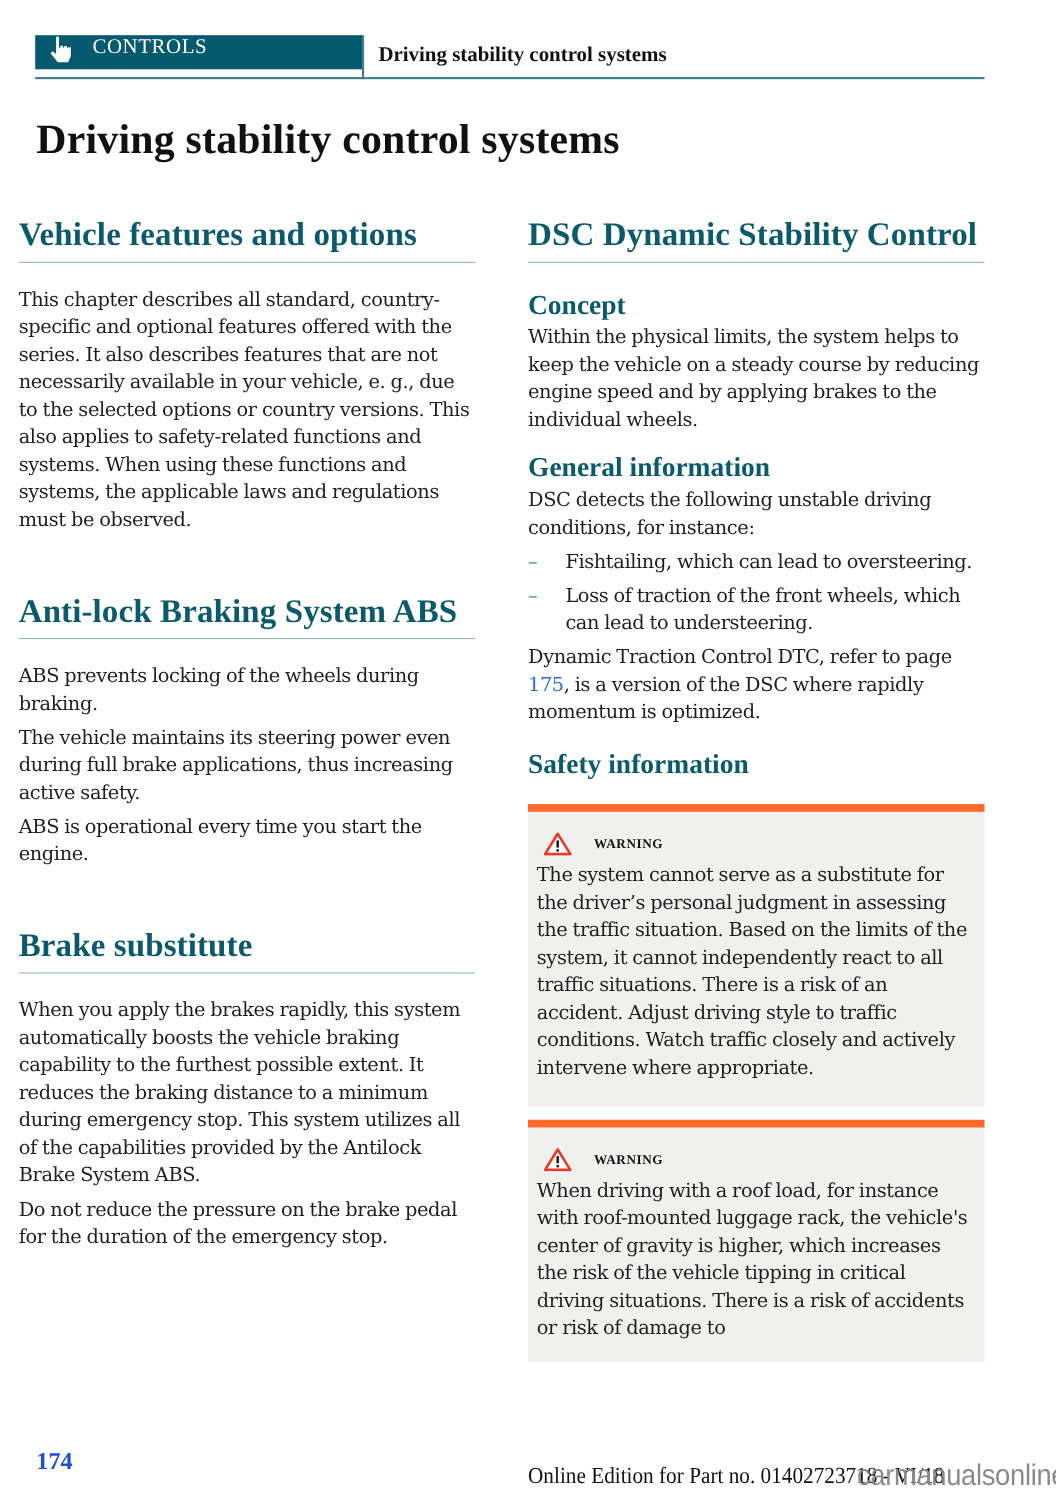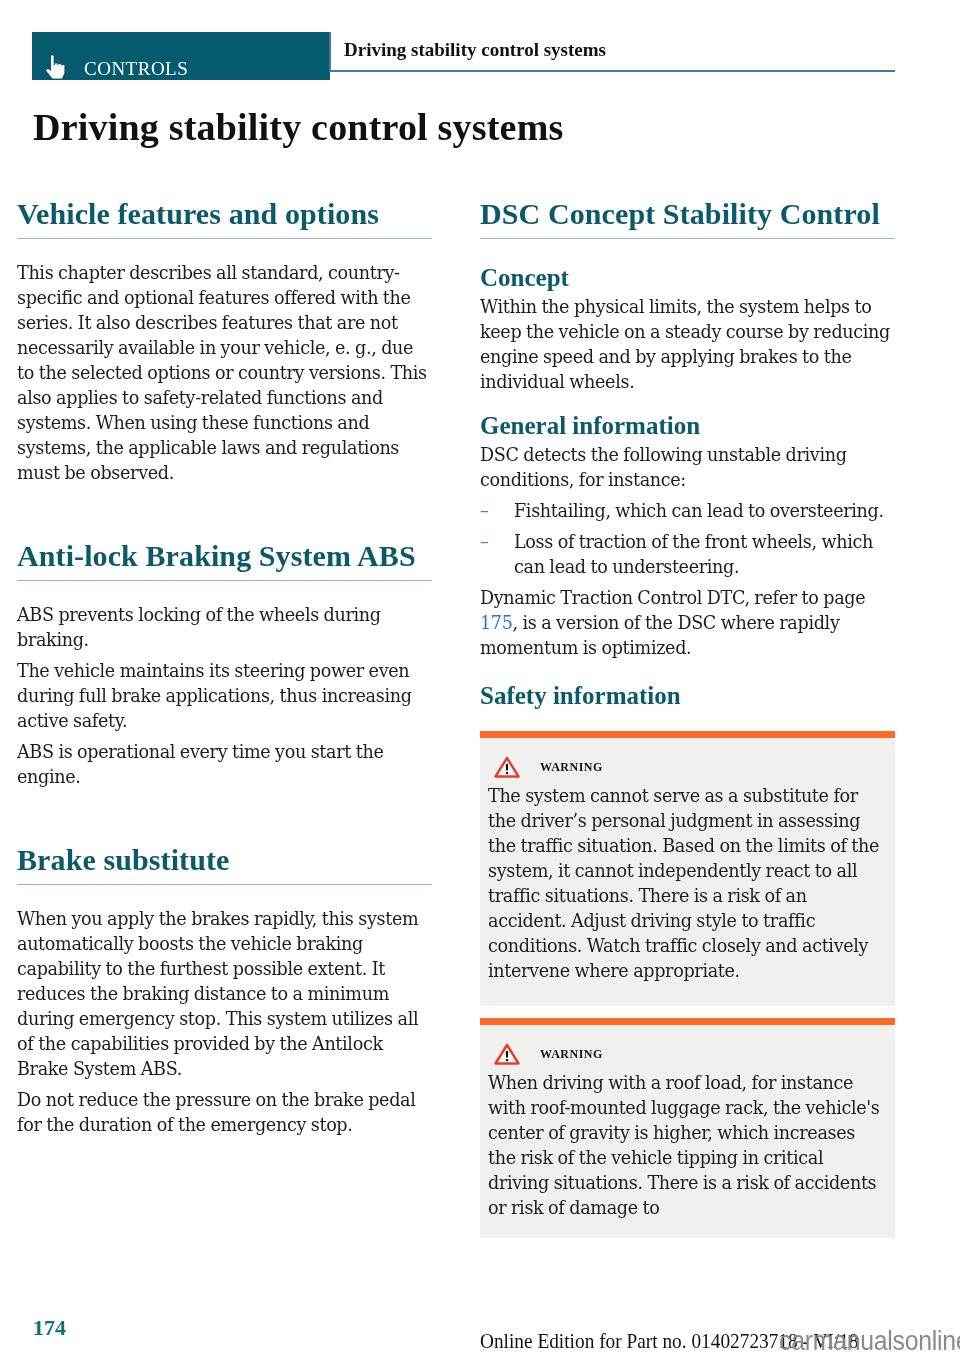--- a/index.html
+++ b/index.html
@@ -1,21 +1,21 @@
 <!DOCTYPE html>
 <html><head>
 <meta charset="utf-8">
 <style>
   * { box-sizing: border-box; margin: 0; padding: 0; }
   html, body { width: 960px; height: 1362px; background: #ffffff; overflow: hidden; }
   body { position: relative; font-family: "DejaVu Serif", "Liberation Serif", serif; color: #1a1a1a; }
 
   
   .hdr { position: absolute; left: 32px; top: 32px; width: 863px; height: 40px; border-bottom: 2px solid #3f7f8f; }
-  .hdr-tab { position: absolute; left: 0; top: 0; width: 298px; height: 48px; background: #055a6e; color: #fff; display: flex; align-items: flex-end; }
+  .hdr-tab { position: absolute; left: 0; top: 0; width: 298px; height: 31px; background: #055a6e; color: #fff; display: flex; align-items: flex-start; }
   .hdr-tab .hand { width: 22px; height: 26px; margin-left: 12px; margin-right: 18px; }
   .hdr-tab .label { font-family: "Liberation Serif", serif; font-size: 19px; letter-spacing: 0.5px; color: #fff; }
   .hdr-title { position: absolute; left: 312px; top: 7px; font-family: "Liberation Serif", serif; font-weight: bold; font-size: 19px; color: #111; }
   .hdr-sep { position: absolute; left: 297px; top: 0; width: 2px; height: 40px; background: #3f7f8f; }
 
   .page-title { position: absolute; left: 33px; top: 105px; font-family: "Liberation Serif", serif; font-weight: bold; font-size: 38px; color: #111; letter-spacing: 0.2px; }
 
   .col { position: absolute; width: 415px; }
   .col-left { left: 17px; top: 192px; }
   .col-right { left: 480px; top: 192px; }
@@ -29,21 +29,21 @@
   ul.dash { list-style: none; }
   ul.dash li { position: relative; padding-left: 34px; font-family: "DejaVu Serif", serif; font-size: 17.6px; line-height: 25px; color: #1d1d1d; letter-spacing: -0.35px; word-spacing: -0.5px; margin-bottom: 6px; }
   ul.dash li .dash-mark { position: absolute; left: 0; top: 0; color: #4a8aa0; }
 
   .warn { background: #f0f0ef; border-top: 7px solid #ff6a2b; padding: 18px 8px 22px 8px; }
   .warn-head { display: flex; align-items: center; margin-bottom: 6px; }
   .warn-head svg { width: 26px; height: 22px; margin-left: 6px; margin-right: 20px; }
   .warn-head .wlabel { font-family: "Liberation Serif", serif; font-weight: bold; font-size: 12px; color: #111; letter-spacing: 0.5px; }
   .warn p.body { font-size: 17.6px; }
 
-  .footer-page { position: absolute; left: 33px; top: 1315px; font-family: "Liberation Serif", serif; font-weight: bold; font-size: 22px; color: #0f766e; }
+  .footer-page { position: absolute; left: 33px; top: 1315px; font-family: "Liberation Serif", serif; font-weight: bold; font-size: 22px; color: #1d4ed8; }
   .footer-edition { position: absolute; left: 480px; top: 1329px; font-family: "Liberation Serif", serif; font-size: 21px; color: #111; transform: scaleX(0.92); transform-origin: left; }
   .watermark { position: absolute; left: 779px; top: 1326px; font-family: "Liberation Sans", sans-serif; font-size: 27px; color: #8a8a8a; letter-spacing: -0.3px; transform: scaleX(0.92); transform-origin: left; }
 </style>
 </head>
 <body>
 
 <div class="hdr">
   <div class="hdr-tab">
     <svg class="hand" viewBox="0 0 22 26">
       <path d="M7 1.5 h2.6 v10 l1.2-0.2 v-1.8 h2.4 v1.6 l1.2 0 v-1.2 h2.4 v1.6 l1.2 0 v-0.6 h2.4 V19 l-2.4 5.5 H8.5 L2 16.5 l1.8-1.8 L7 17 Z" fill="#ffffff"></path>
@@ -80,21 +80,21 @@
   <section>
     <h2 class="sec">Brake substitute</h2>
     <div style="height:22px"></div>
     <p class="body">When you apply the brakes rapidly, this system automatically boosts the vehicle braking capability to the furthest possible extent. It reduces the braking distance to a minimum during emergency stop. This system utilizes all of the capabilities provided by the Antilock Brake System ABS.</p>
     <div class="gap-s"></div>
     <p class="body">Do not reduce the pressure on the brake pedal for the duration of the emergency stop.</p>
   </section>
 </div>
 
 <div class="col col-right">
-  <h2 class="sec">DSC Concept Stability Control</h2>
+  <h2 class="sec">DSC Dynamic Stability Control</h2>
   <div style="height:22px"></div>
 
   <section>
     <h3 class="sub">Concept</h3>
     <p class="body">Within the physical limits, the system helps to keep the vehicle on a steady course by reducing engine speed and by applying brakes to the individual wheels.</p>
   </section>
 
   <div style="height:14px"></div>
 
   <section>

